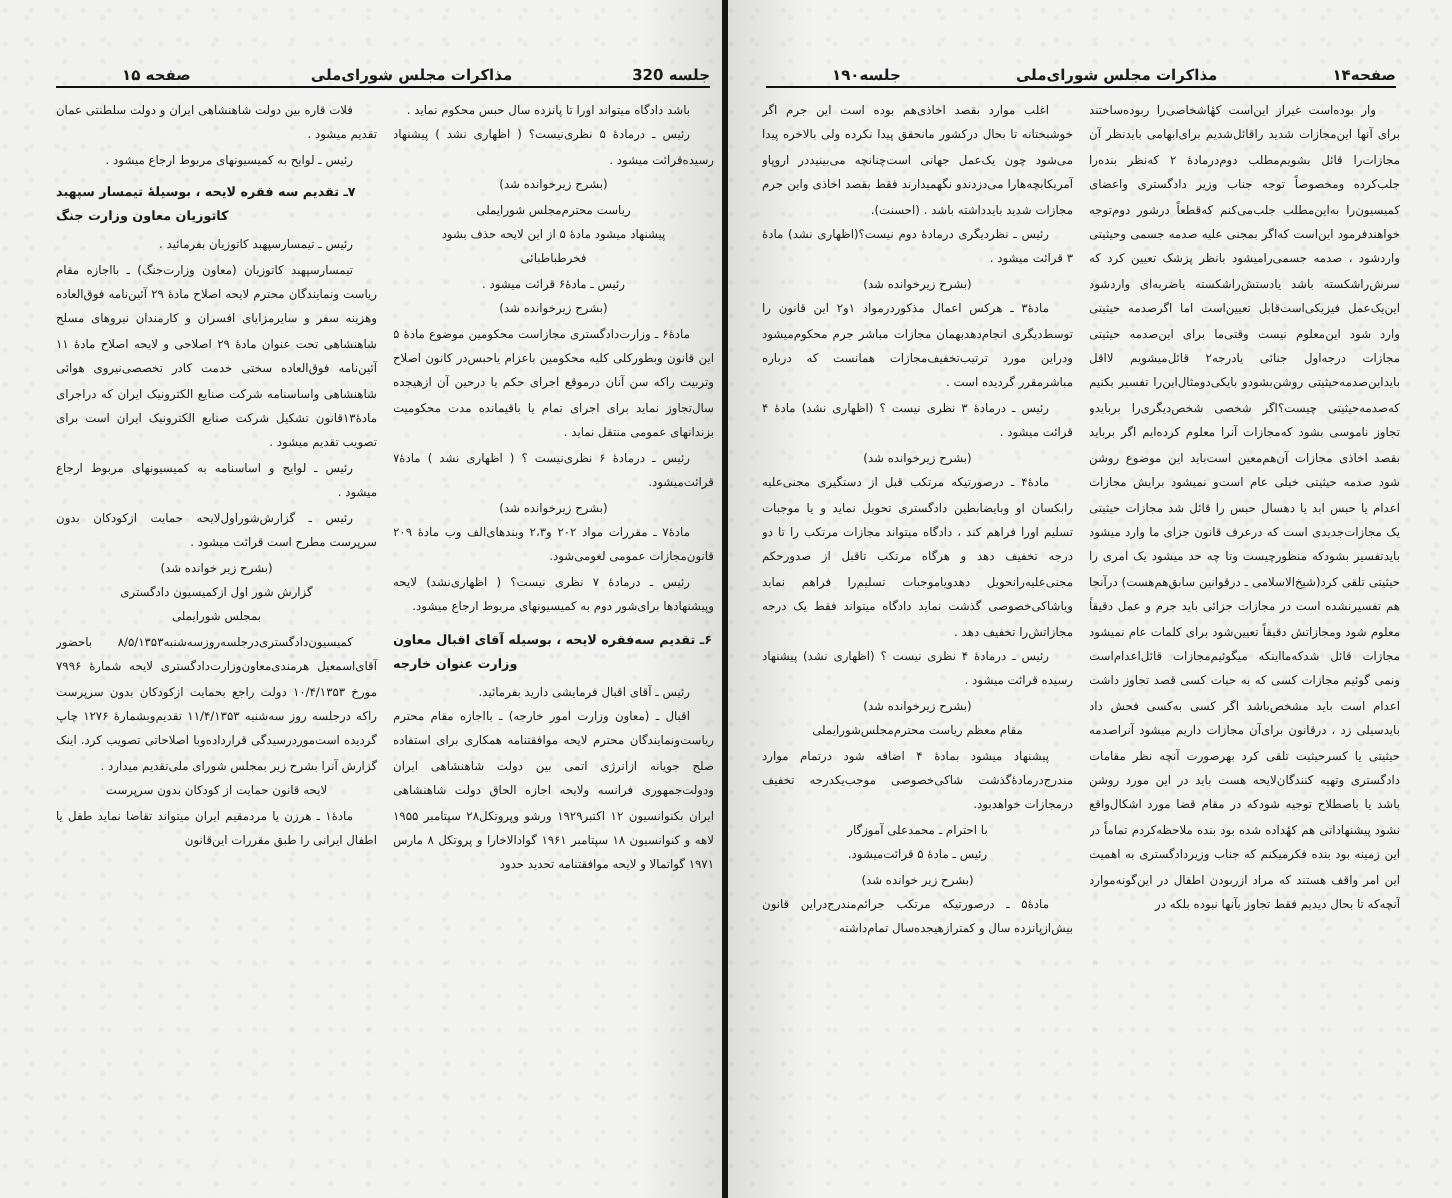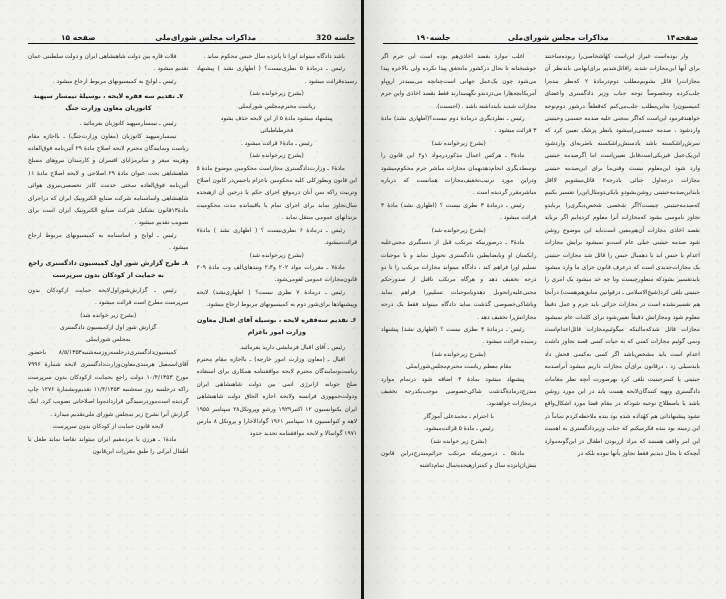--- a/index.html
+++ b/index.html
@@ -40,21 +40,21 @@
   .left .cols  { left:28px; right:6px; }
   .right .cols { left:18px; right:26px; }
   .col {
     flex:1; direction:rtl; text-align:justify;
     font-size:5.9px; line-height:12.4px;
     overflow:hidden;
   }
   .col p { margin:0; }
   .col .c { text-align:center; }
   .col .h {
-    text-align:center; font-weight:bold; font-size:6.4px; line-height:12px;
+    text-align:left; font-weight:bold; font-size:6.4px; line-height:12px;
     margin:3px 0 3px 0;
   }
   .col .ind { text-indent:12px; }
   .noise {
     position:absolute; inset:0; pointer-events:none;
     background-image:
       radial-gradient(circle at 20% 30%, rgba(0,0,0,0.04) 0 1px, transparent 1.5px),
       radial-gradient(circle at 70% 80%, rgba(0,0,0,0.035) 0 1px, transparent 1.5px);
     background-size:13px 17px, 19px 11px;
   }
@@ -79,32 +79,31 @@
           <p class="c">ریاست محترم‌مجلس شورایملی</p>
           <p class="c">پیشنهاد میشود مادهٔ ۵ از این لایحه حذف بشود</p>
           <p class="c">فخرطباطبائی</p>
           <p class="c">رئیس ـ مادهٔ۶ قرائت میشود .</p>
           <p class="c">(بشرح زیرخوانده شد)</p>
           <p class="ind">مادهٔ۶ ـ وزارت‌دادگستری مجازاست محکومین موضوع مادهٔ ۵ این قانون وبطورکلی کلیه محکومین باعزام یاحبس‌در کانون اصلاح وتربیت راکه سن آنان درموقع اجرای حکم یا درحین آن ازهیجده سال‌تجاوز نماید برای اجرای تمام یا باقیمانده مدت محکومیت بزندانهای عمومی منتقل نماید .</p>
           <p class="ind">رئیس ـ درمادهٔ ۶ نظری‌نیست ؟ ( اظهاری نشد ) مادهٔ۷ قرائت‌میشود.</p>
           <p class="c">(بشرح زیرخوانده شد)</p>
           <p class="ind">مادهٔ۷ ـ مقررات مواد ۲۰۲ و۲،۳ وبندهای‌الف وب مادهٔ ۲۰۹ قانون‌مجازات عمومی لغومی‌شود.</p>
           <p class="ind">رئیس ـ درمادهٔ ۷ نظری نیست؟ ( اظهاری‌نشد) لایحه وپیشنهادها برای‌شور دوم به کمیسیونهای مربوط ارجاع میشود.</p>
-          <p class="h">۶ـ تقدیم سه‌فقره لایحه ، بوسیله آقای اقبال معاون وزارت امور باعزام</p>
+          <p class="h">۶ـ تقدیم سه‌فقره لایحه ، بوسیله آقای اقبال معاون وزارت عنوان خارجه</p>
           <p class="ind">رئیس ـ آقای اقبال فرمایشی دارید بفرمائید.</p>
           <p class="ind">اقبال ـ (معاون وزارت امور خارجه) ـ بااجازه مقام محترم ریاست‌ونمایندگان محترم لایحه موافقتنامه همکاری برای استفاده صلح جویانه ازانرژی اتمی بین دولت شاهنشاهی ایران ودولت‌جمهوری فرانسه ولایحه اجازه الحاق دولت شاهنشاهی ایران بکنوانسیون ۱۲ اکتبر۱۹۲۹ ورشو وپروتکل۲۸ سپتامبر ۱۹۵۵ لاهه و کنوانسیون ۱۸ سپتامبر ۱۹۶۱ گوادالاخارا و پروتکل ۸ مارس ۱۹۷۱ گواتمالا و لایحه موافقتنامه تحدید حدود</p>
         </div>
       <div class="col">
           <p class="ind">فلات قاره بین دولت شاهنشاهی ایران و دولت سلطنتی عمان تقدیم میشود .</p>
           <p class="ind">رئیس ـ لوایح به کمیسیونهای مربوط ارجاع میشود .</p>
           <p class="h">۷ـ تقدیم سه فقره لایحه ، بوسیلهٔ تیمسار سپهبد کاتوزیان معاون وزارت جنگ</p>
           <p class="ind">رئیس ـ تیمسارسپهبد کاتوزیان بفرمائید .</p>
           <p class="ind">تیمسارسپهبد کاتوزیان (معاون وزارت‌جنگ) ـ بااجازه مقام ریاست ونمایندگان محترم لایحه اصلاح مادهٔ ۲۹ آئین‌نامه فوق‌العاده وهزینه سفر و سایرمزایای افسران و کارمندان نیروهای مسلح شاهنشاهی تحت عنوان مادهٔ ۲۹ اصلاحی و لایحه اصلاح مادهٔ ۱۱ آئین‌نامه فوق‌العاده سختی خدمت کادر تخصصی‌نیروی هوائی شاهنشاهی واساسنامه شرکت صنایع الکترونیک ایران که دراجرای مادهٔ۱۳قانون تشکیل شرکت صنایع الکترونیک ایران است برای تصویب تقدیم میشود .</p>
           <p class="ind">رئیس ـ لوایح و اساسنامه به کمیسیونهای مربوط ارجاع میشود .</p>
-          <p class="h">۸ـ طرح گزارش شور اول کمیسیون دادگستری راجع به حمایت از کودکان بدون سرپرست</p>
           <p class="ind">رئیس ـ گزارش‌شوراول‌لایحه حمایت ازکودکان بدون سرپرست مطرح است قرائت میشود .</p>
           <p class="c">(بشرح زیر خوانده شد)</p>
           <p class="c">گزارش شور اول ازکمیسیون دادگستری</p>
           <p class="c">بمجلس شورایملی</p>
           <p class="ind">کمیسیون‌دادگستری‌درجلسه‌روزسه‌شنبه۸/۵/۱۳۵۳ باحضور آقای‌اسمعیل هرمندی‌معاون‌وزارت‌دادگستری لایحه شمارهٔ ۷۹۹۶ مورخ ۱۰/۴/۱۳۵۳ دولت راجع بحمایت ازکودکان بدون سرپرست راکه درجلسه روز سه‌شنبه ۱۱/۴/۱۳۵۳ تقدیم‌وبشمارهٔ ۱۲۷۶ چاپ گردیده است‌مورد‌رسیدگی قرارداده‌وبا اصلاحاتی تصویب کرد. اینک گزارش آنرا بشرح زیر بمجلس شورای ملی‌تقدیم میدارد .</p>
           <p class="c">لایحه قانون حمایت از کودکان بدون سرپرست</p>
           <p class="ind">مادهٔ۱ ـ هرزن یا مردمقیم ایران میتواند تقاضا نماید طفل یا اطفال ایرانی را طبق مقررات این‌قانون</p>
         </div>
     </div>
   </div>

